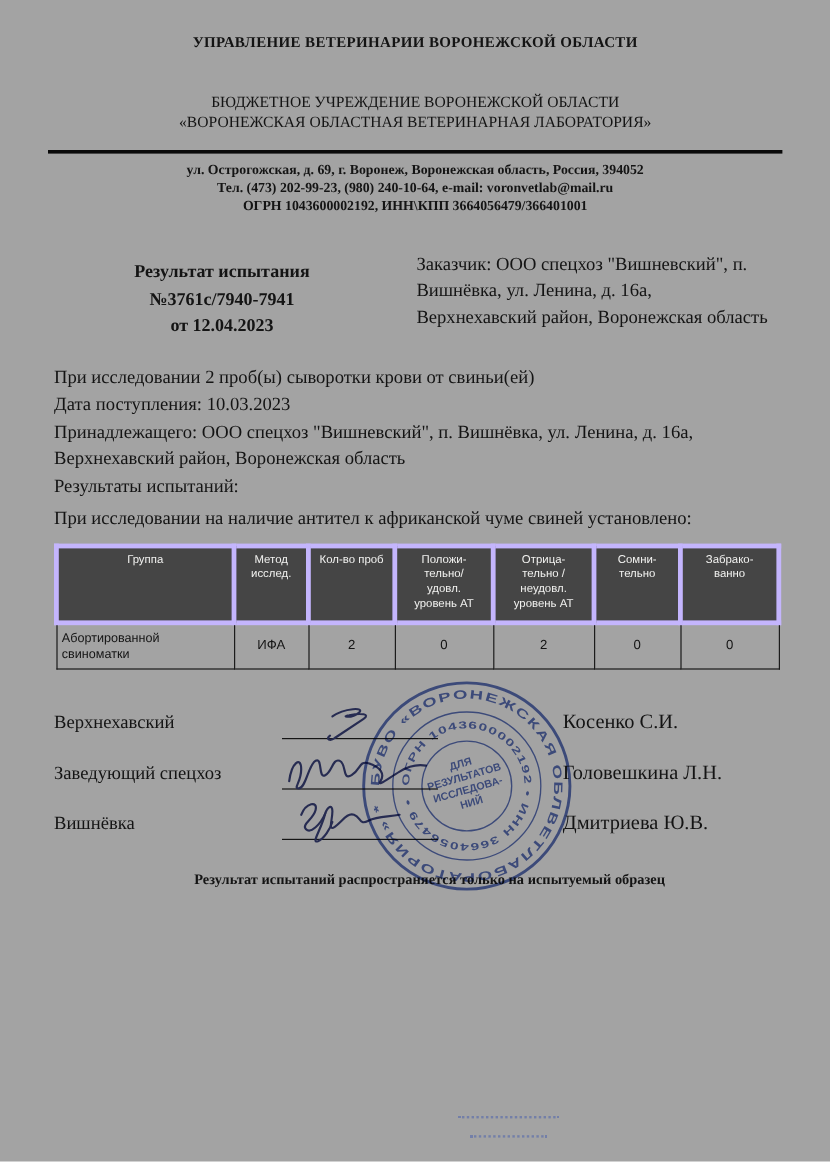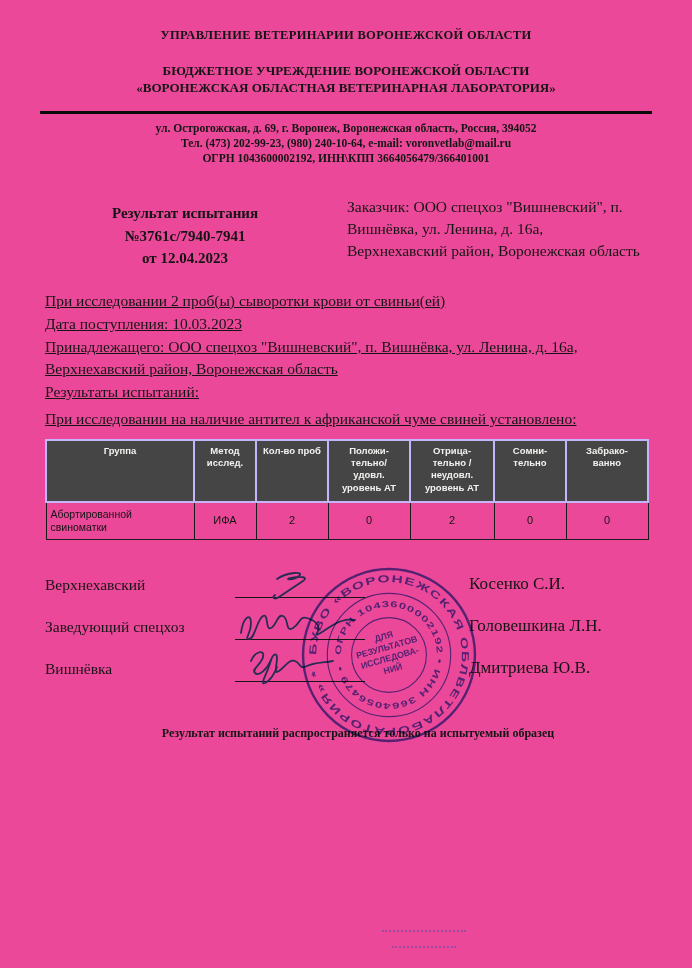--- a/index.html
+++ b/index.html
@@ -1,46 +1,46 @@
 <!DOCTYPE html>
 <html style="--stamp-color: #3a55b0;"><head>
 <meta charset="utf-8">
 <style>
   html,body { margin:0; padding:0; background:#e8e8e8; }
   .page {
     position: relative;
     width: 692px; height: 968px;
     margin: 0 auto;
-    background: #ec4899;
+    background: #a3a3a3;
     font-family: "Liberation Serif", serif;
     color: #141414;
     overflow: hidden;
   }
   
   .org-header { padding-top: 28px; text-align: center; }
   .dept { font-size: 12.5px; font-weight: bold; letter-spacing: .3px; }
-  .inst { margin-top: 20px; font-size: 13px; font-weight: bold; line-height: 1.3; }
+  .inst { margin-top: 34px; font-size: 13px; font-weight: normal; line-height: 1.3; }
   .inst div { margin:0; }
   .rule { height: 3px; background:#0a0a0a; margin: 14px 40px 7px 40px; }
   .contact { font-size: 11.5px; font-weight: bold; line-height: 1.32; }
   
   .intro { display: flex; margin: 30px 45px 0 45px; }
   .result-title { width: 280px; text-align: center; font-weight: bold; font-size: 15px; line-height: 1.5; padding-top: 6px; }
   .customer { flex: 1; font-size: 15.5px; line-height: 1.4; padding-left: 22px; }
   
-  .body-text { margin: 20px 45px 0 45px; font-size: 15.5px; line-height: 1.42; text-decoration: underline; }
+  .body-text { margin: 20px 45px 0 45px; font-size: 15.5px; line-height: 1.42; }
   .body-text p { margin: 0 0 1px 0; }
   .body-text p.gap { margin-top: 5px; }
   
   .results-table { border-collapse: collapse; margin: 9px 45px 0 45px; width: 602px; table-layout: fixed; }
   .results-table th {
     background: #454545; color: #f2f2f0;
     font-family: "Liberation Sans", sans-serif;
-    font-size: 9.5px; font-weight: bold;
-    border: 2px solid #c4b5fd; padding: 4px 2px;
+    font-size: 9.5px; font-weight: normal;
+    border: 4px solid #c4b5fd; padding: 4px 2px;
     white-space: pre-line; vertical-align: top; text-align: center; line-height: 1.3;
     height: 52px;
   }
   .results-table td {
     border: 1px solid #1c1c1c;
     font-family: "Liberation Sans", sans-serif;
     font-size: 11px; font-weight: normal;
     padding: 5px 4px; text-align: center; white-space: pre-line; line-height: 1.25;
   }
   .results-table td.group-cell { text-align: left; font-weight: normal; font-size: 10.5px; }

